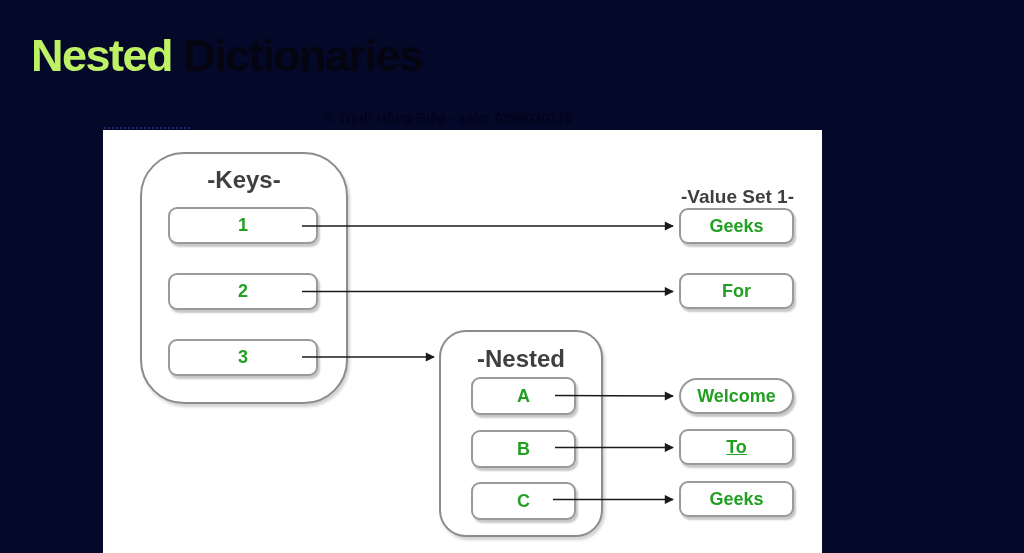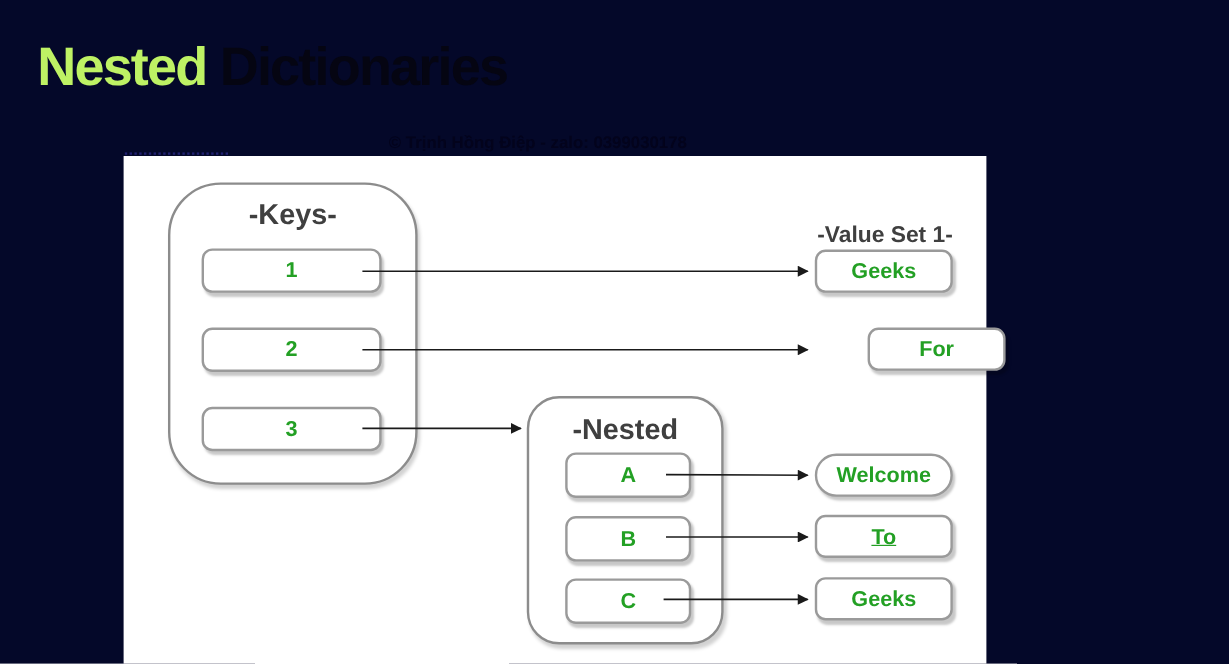--- a/index.html
+++ b/index.html
@@ -95,21 +95,21 @@
   .kbox-2 { top: 119px; }
   .kbox-3 { top: 185px; }
   
   .nbox { left: 30px; width: 101px; height: 34px; }
   .nbox-a { top: 45px; }
   .nbox-b { top: 98px; }
   .nbox-c { top: 150px; }
   
   .vbox { left: 576px; width: 111px; height: 32px; text-align: right; }
   .vbox-geeks1  { top: 78px; }
-  .vbox-for     { top: 143px; margin-left: 44px; }
+  .vbox-for     { top: 143px; }
   .vbox-welcome { top: 248px; border-radius: 18px; }
   .vbox-to      { top: 299px; text-decoration: underline; }
   .vbox-geeks2  { top: 351px; }
 
   
   .set-label {
     position: absolute;
     left: 576px; width: 115px;
     text-align: right;
     font-size: 19px;

